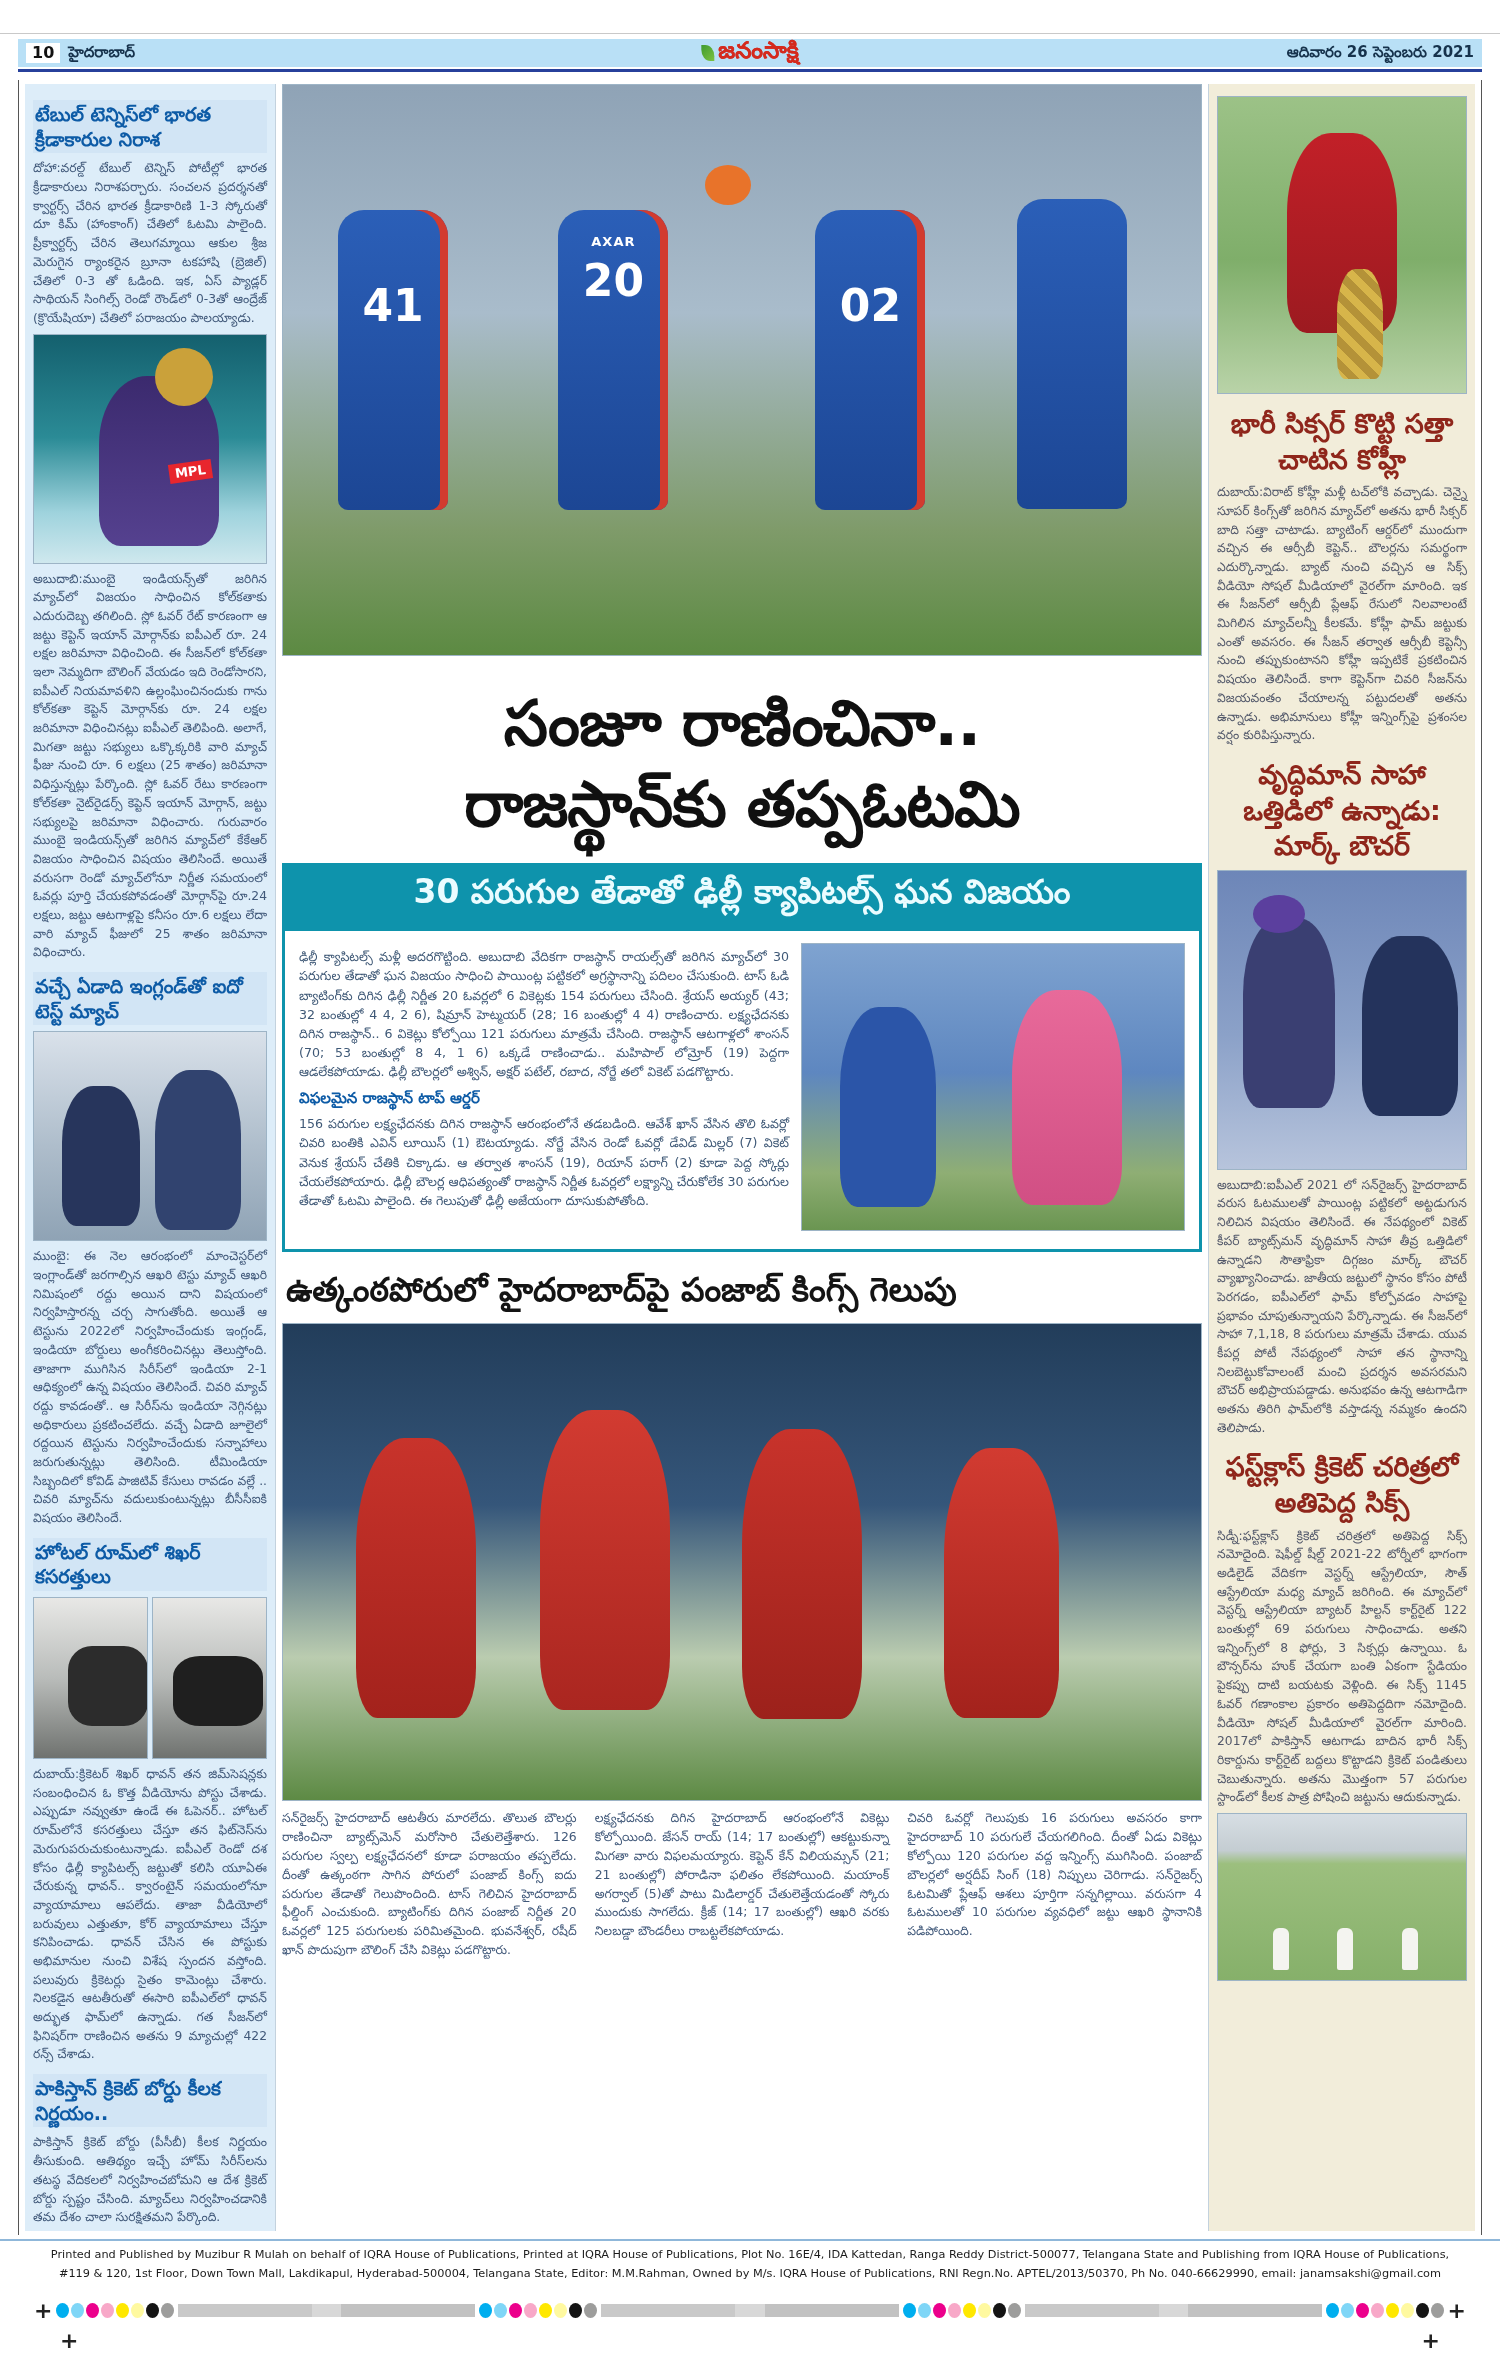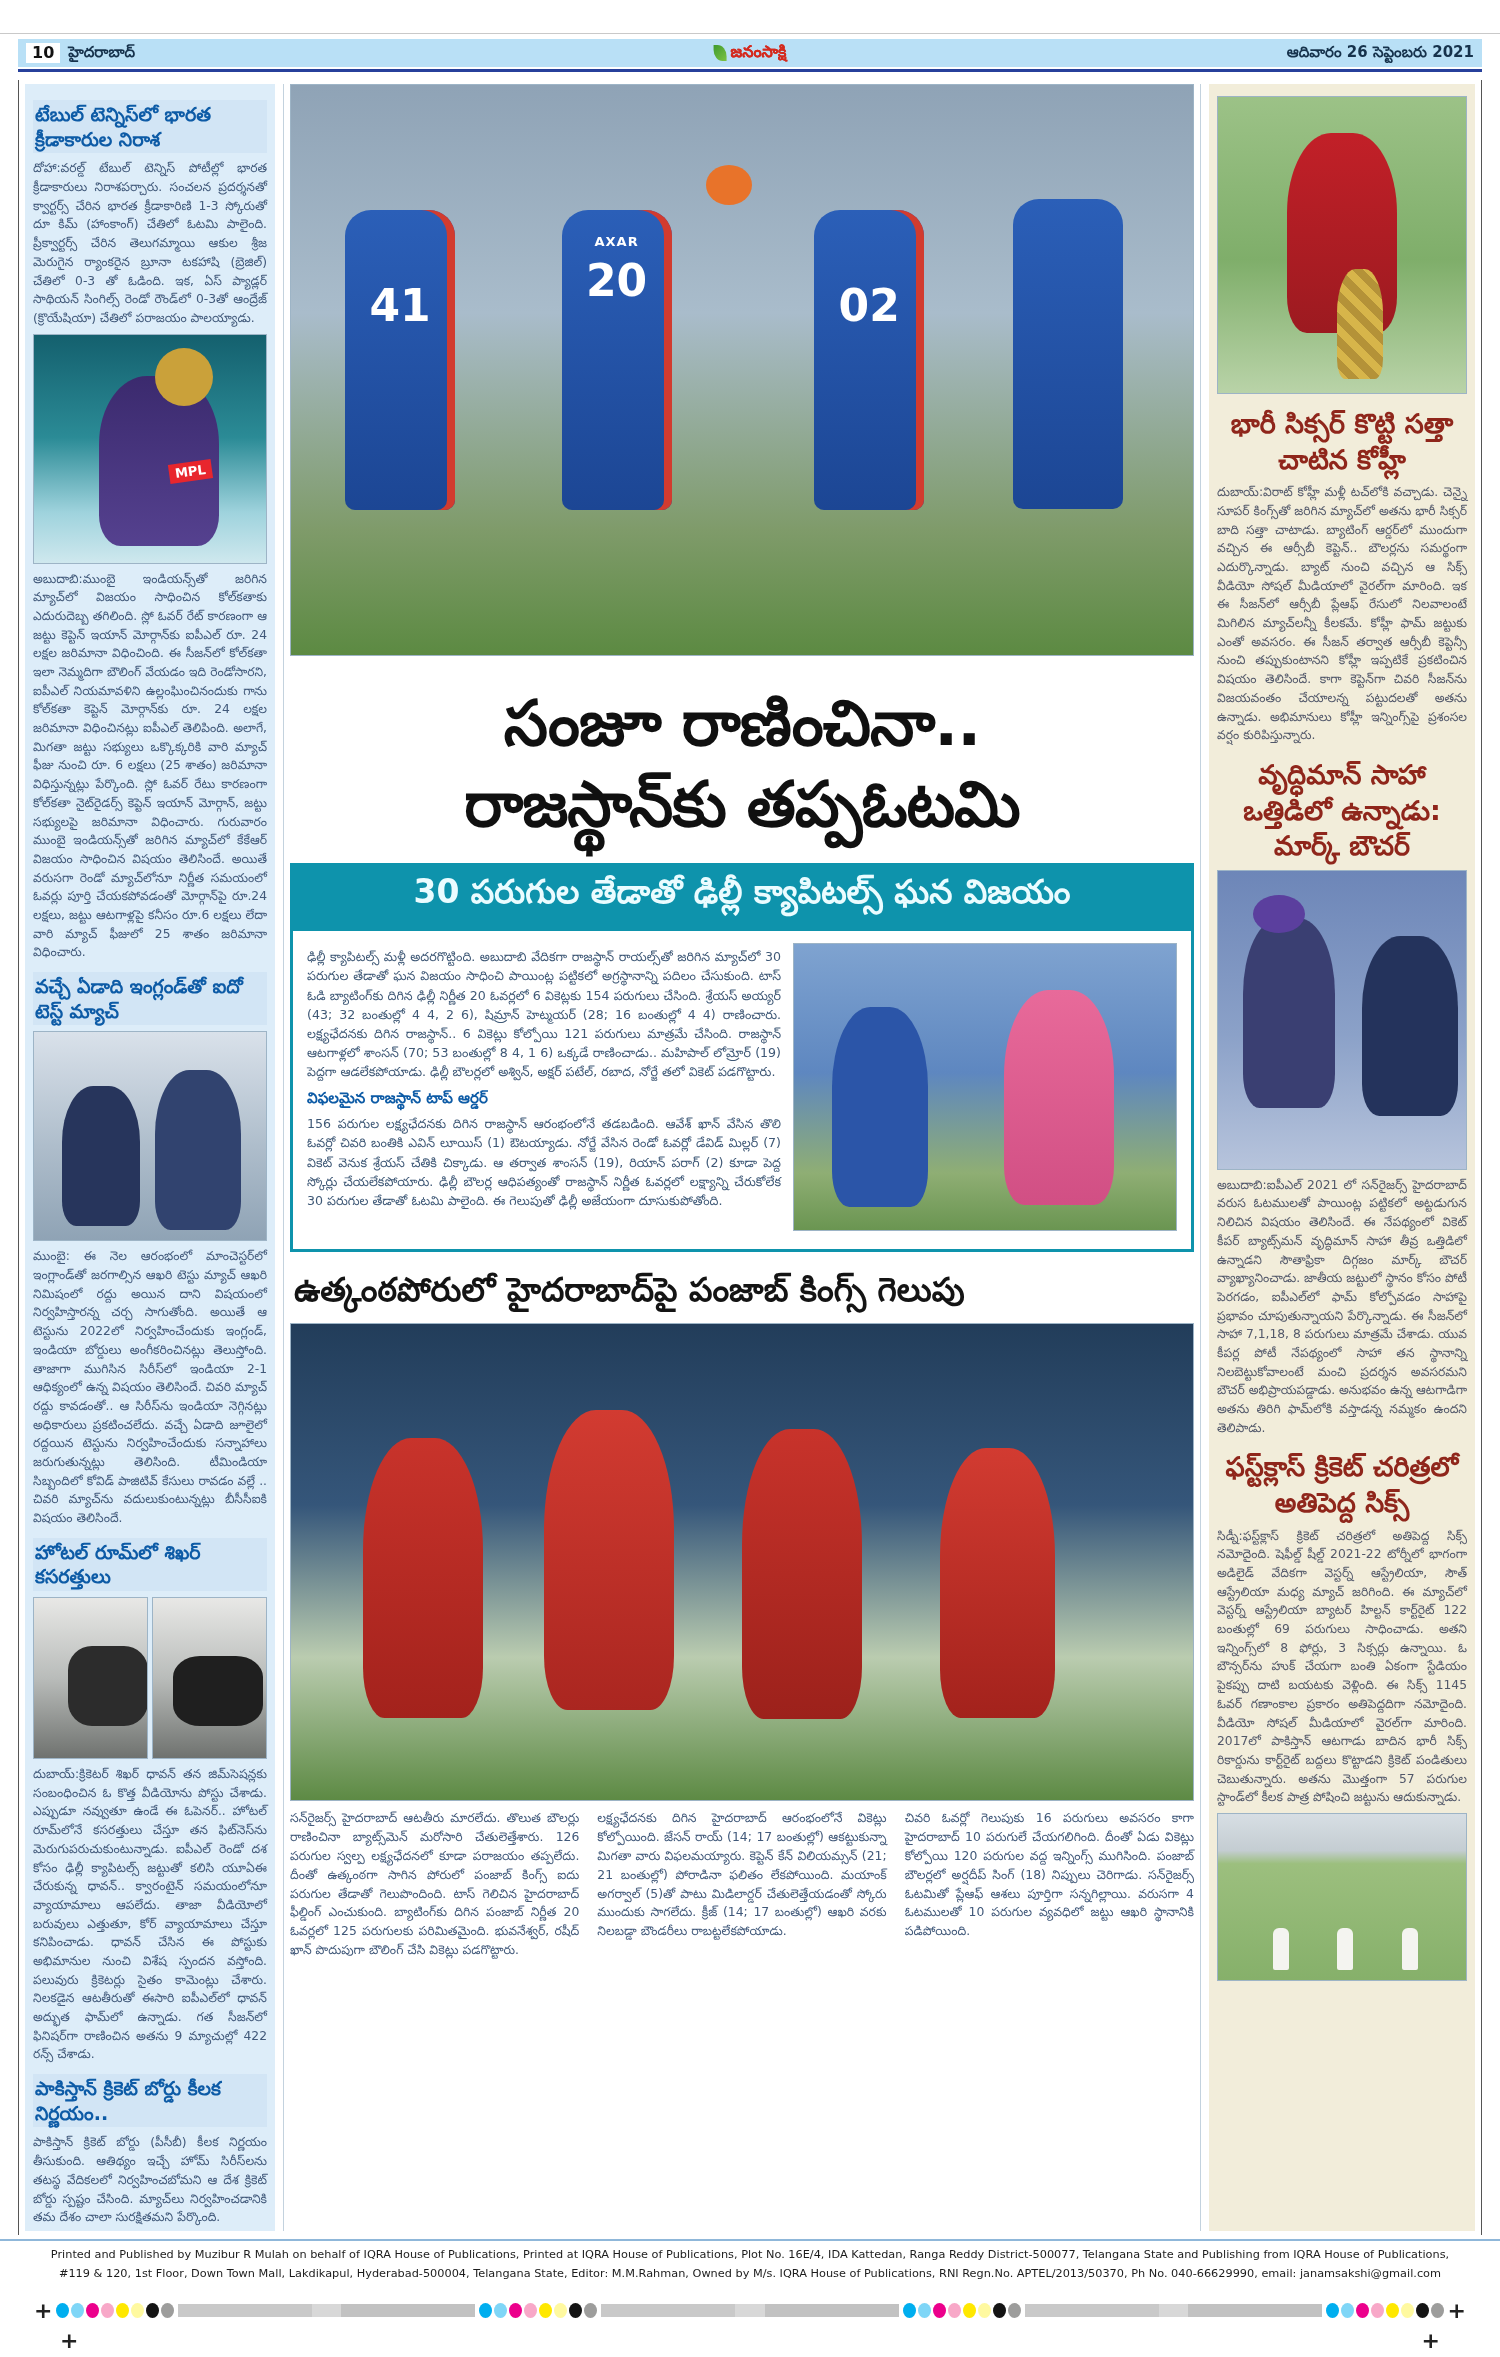--- a/index.html
+++ b/index.html
@@ -6,25 +6,25 @@
   .page{position:relative;width:1500px;height:2357px;margin:0 auto;background:#ffffff;
         font-family:"DejaVu Sans","Liberation Sans",sans-serif;overflow:hidden;}
   
   .hairline{position:absolute;top:33px;left:0;right:0;height:1px;background:#c9c9c9;}
   .topbar{position:absolute;top:39px;left:18px;right:18px;height:28px;background:#b9e0f6;
           display:flex;align-items:center;padding:0 8px;box-sizing:border-box;}
   .pagenum{background:#ffffff;color:#111;font-size:16px;font-weight:bold;padding:2px 6px;margin-right:8px;line-height:1;}
   .city{color:#16324c;font-size:15px;font-weight:bold;}
   .masthead{position:absolute;left:50%;transform:translateX(-50%);display:flex;align-items:center;gap:4px;}
   .leaf{width:13px;height:16px;background:linear-gradient(135deg,#3f9b2f,#7cc242);border-radius:0 70% 0 70%;display:inline-block;}
-  .masthead-title{color:#d42a1e;font-size:16px;font-weight:bold;text-shadow:0 0 0 #d42a1e;}
+  .masthead-title{color:#d42a1e;font-size:23px;font-weight:bold;text-shadow:0 0 0 #d42a1e;}
   .date{margin-left:auto;color:#16324c;font-size:15px;font-weight:bold;}
   .headrule{position:absolute;top:69px;left:18px;right:18px;height:3px;background:#27409b;}
   
-  .main{position:absolute;top:80px;left:18px;right:18px;bottom:122px;display:flex;gap:8px;
+  .main{position:absolute;top:80px;left:18px;right:18px;bottom:122px;display:flex;gap:0;
         border-left:1px solid #555;border-right:1px solid #555;padding:4px 6px;box-sizing:border-box;overflow:hidden;}
   .col-left{width:250px;flex:0 0 250px;background:#ddedf9;padding:6px 8px;box-sizing:border-box;overflow:hidden;}
   .col-center{flex:1;padding:0 6px;box-sizing:border-box;border-left:1px solid #c3d2de;border-right:1px solid #c3d2de;overflow:hidden;}
   .col-right{width:266px;flex:0 0 266px;background:#f2edda;padding:6px 8px;box-sizing:border-box;overflow:hidden;}
   
   h2.bluehead{color:#0d5ba6;font-size:19px;line-height:1.3;font-weight:bold;margin:10px 0 6px;background:#d2e5f5;padding:2px 2px;}
   h2.redhead{color:#8f261b;font-size:27px;line-height:1.32;font-weight:bold;margin:12px 0 6px;text-align:center;}
   p.body{font-size:12.3px;line-height:1.52;color:#41597a;text-align:justify;margin:4px 0;}
   .col-right p.body{color:#52586a;}
   

